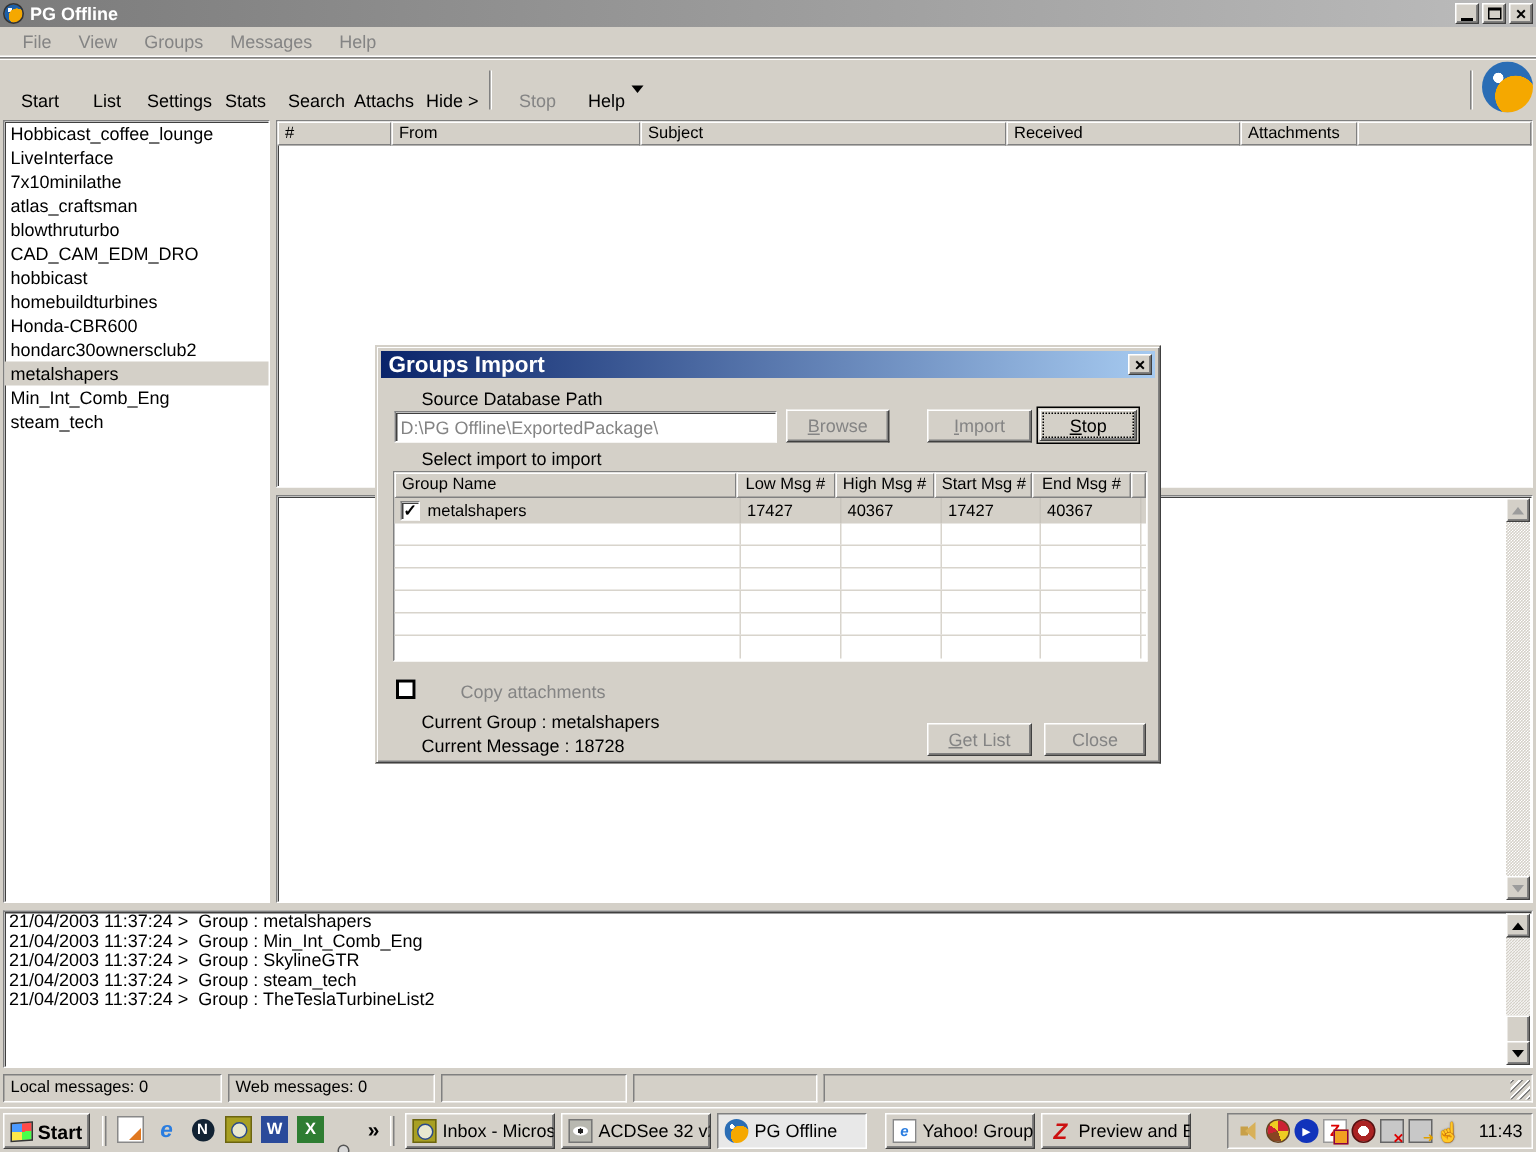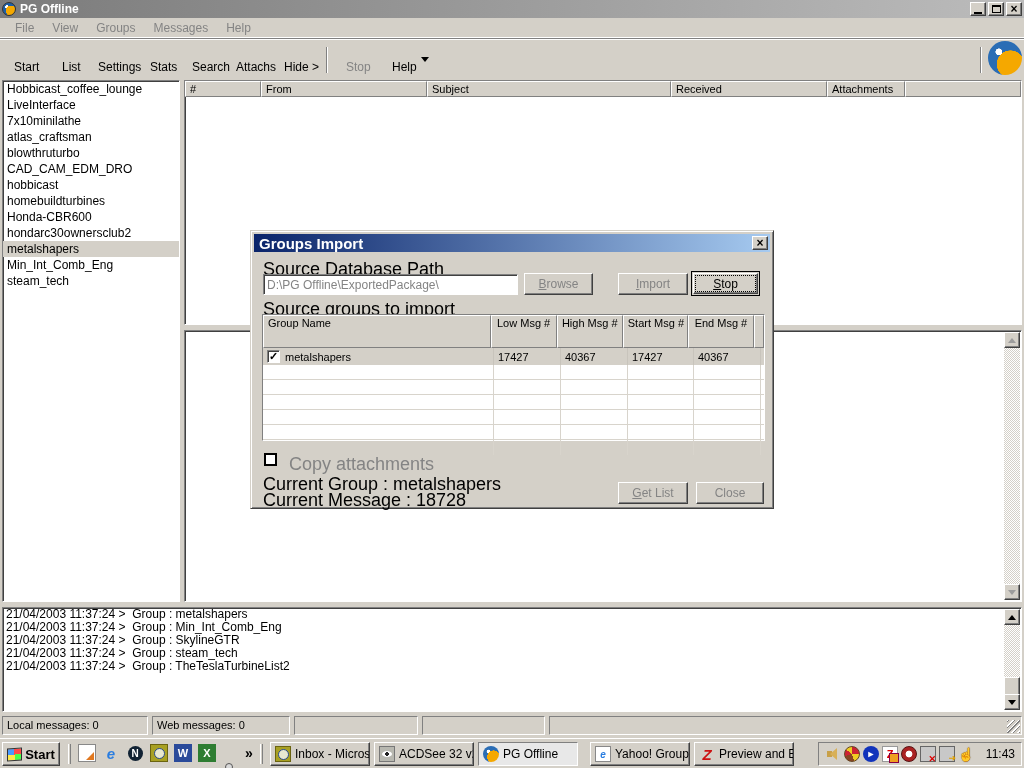--- a/index.html
+++ b/index.html
@@ -57,30 +57,30 @@
 
   
   .statusbar { left:0; top:713px; width:1024px; height:25px; background:#d4d0c8; padding-top:3px; }
   .status-pane { position:absolute; top:3px; height:19px; line-height:17px; padding-left:4px; font-size:11px; color:#000; }
   .grip { position:absolute; right:1px; bottom:1px; width:13px; height:13px; background:repeating-linear-gradient(135deg,#ffffff 0 1px,#808080 1px 2px,#d4d0c8 2px 4px); }
 
   
   .dialog { left:250px; top:230px; width:524px; height:279px; background:#d4d0c8; border:1px solid; border-color:#d4d0c8 #404040 #404040 #d4d0c8; box-shadow: inset 1px 1px 0 #ffffff, inset -1px -1px 0 #808080; z-index:50; }
   .dlg-title { position:absolute; left:3px; top:3px; right:3px; height:18px; background:linear-gradient(to right,#0a246a,#a6caf0); display:flex; align-items:center; padding:0 2px 0 5px; }
   .dlg-title .t { color:#ffffff; font-weight:bold; font-size:15px; flex:1; }
-  .dlg-label { position:absolute; color:#000; font-size:18px; }
+  .dlg-label { position:absolute; color:#000; font-size:12px;margin-left:18px; }
   .dlg-label.dis { color:#848484; }
   .btn { position:absolute; display:flex; align-items:center; justify-content:center; font-size:12px; }
   .btn .dis-t { color:#848484; }
   .btn-default { border:1px solid #000; padding:1px; }
   .focus-rect { position:absolute; inset:3px; border:1px dotted #000; }
   .mn { text-decoration:underline; }
 
   .dtable { position:absolute; left:11px; top:83px; width:503px; height:127px; background:#ffffff; border:1px solid; border-color:#808080 #ffffff #ffffff #808080; }
-  .dt-hdr { display:flex; height:33px; }
+  .dt-hdr { display:flex; height:17px; }
   .dt-hc { border:1px solid; border-color:#ffffff #808080 #808080 #ffffff; background:#d4d0c8; font-size:11px; padding:1px 4px; white-space:nowrap; overflow:hidden; }
   .dt-row1 { display:flex; height:17px; background:#d4d0c8; align-items:center; }
   .dt-c { font-size:11px; padding:0 4px; white-space:nowrap; overflow:hidden; border-right:1px solid #c8c4bc; height:100%; display:flex; align-items:center; }
   .dt-empty { height:15px; border-bottom:1px solid #d8d4cc; display:flex; }
   .dt-ec { border-right:1px solid #d8d4cc; height:100%; }
   .cb { width:13px; height:13px; background:#ffffff; border:1px solid; border-color:#808080 #ffffff #ffffff #808080; box-shadow:inset 1px 1px 0 #404040; font-size:11px; font-weight:bold; display:flex; align-items:center; justify-content:center; }
   .cb2 { width:13px; height:13px; background:#ffffff; border:2px solid #000; }
 
   
   .taskbar { left:0; top:738px; width:1024px; height:30px; background:#d4d0c8; border-top:1px solid #ffffff; z-index:100; }
@@ -249,21 +249,21 @@
   </div>
   <div class="btn raised" style="left:367px; top:42px; width:70px; height:22px">
     <span class="dis-t"><span class="mn">I</span><span>mport</span></span>
   </div>
   <div class="btn btn-default" style="left:440px; top:40px; width:69px; height:25px">
     <div class="raised" style="position:absolute; inset:1px;"></div>
     <div class="focus-rect"></div>
     <span style="position:relative"><span class="mn">S</span><span>top</span></span>
   </div>
 
-  <div class="dlg-label" style="left:12px; top:68px">Source groups to import</div>
+  <div class="dlg-label" style="left:12px; top:68px">Select import to import</div>
 
   <div class="dtable">
     <div class="dt-hdr">
       <div class="dt-hc" style="width:231px">Group Name</div>
       <div class="dt-hc" style="width:67px; text-align:center">Low Msg #</div>
       <div class="dt-hc" style="width:67px; text-align:center">High Msg #</div>
       <div class="dt-hc" style="width:66px; text-align:center">Start Msg #</div>
       <div class="dt-hc" style="width:67px; text-align:center">End Msg #</div>
       <div class="dt-hc" style="flex:1"></div>
     </div>

